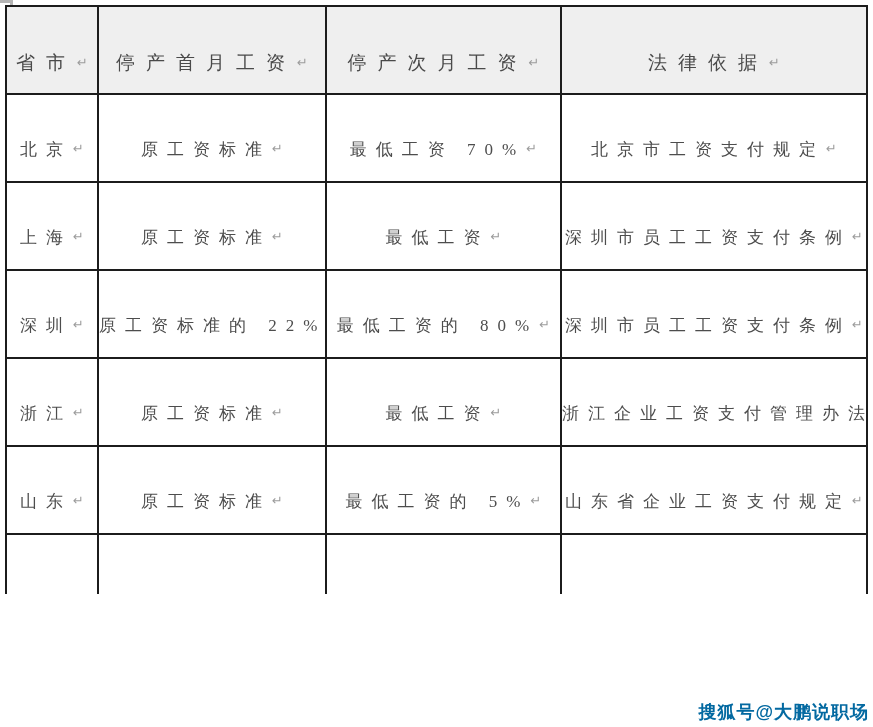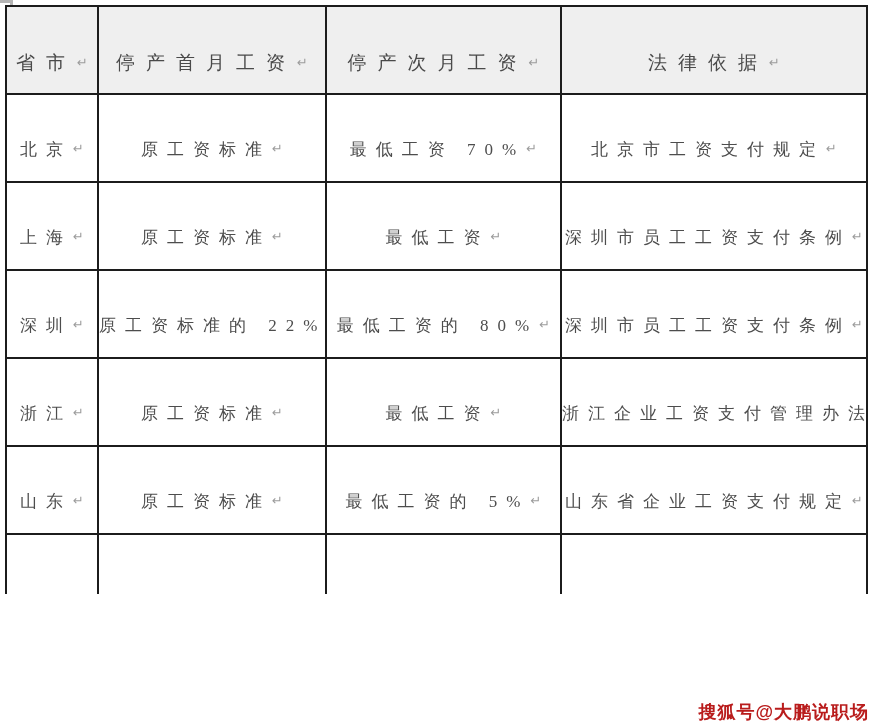--- a/index.html
+++ b/index.html
@@ -73,21 +73,21 @@
     letter-spacing: 0;
   }
   .watermark {
     position: absolute;
     right: 4px;
     bottom: 3px;
     font-family: "Liberation Sans", "DejaVu Sans", sans-serif;
     font-weight: 700;
     font-size: 18px;
     letter-spacing: 1px;
-    color: #b91c1c;
+    color: #0369a1;
     text-shadow: 1px 1px 0 #ffffff, -1px -1px 0 #ffffff, 1px -1px 0 #ffffff, -1px 1px 0 #ffffff;
   }
 </style>
 </head>
 <body>
 
 <div class="stage">
 
   <div class="anchor-mark">
     <div class="h"></div>

